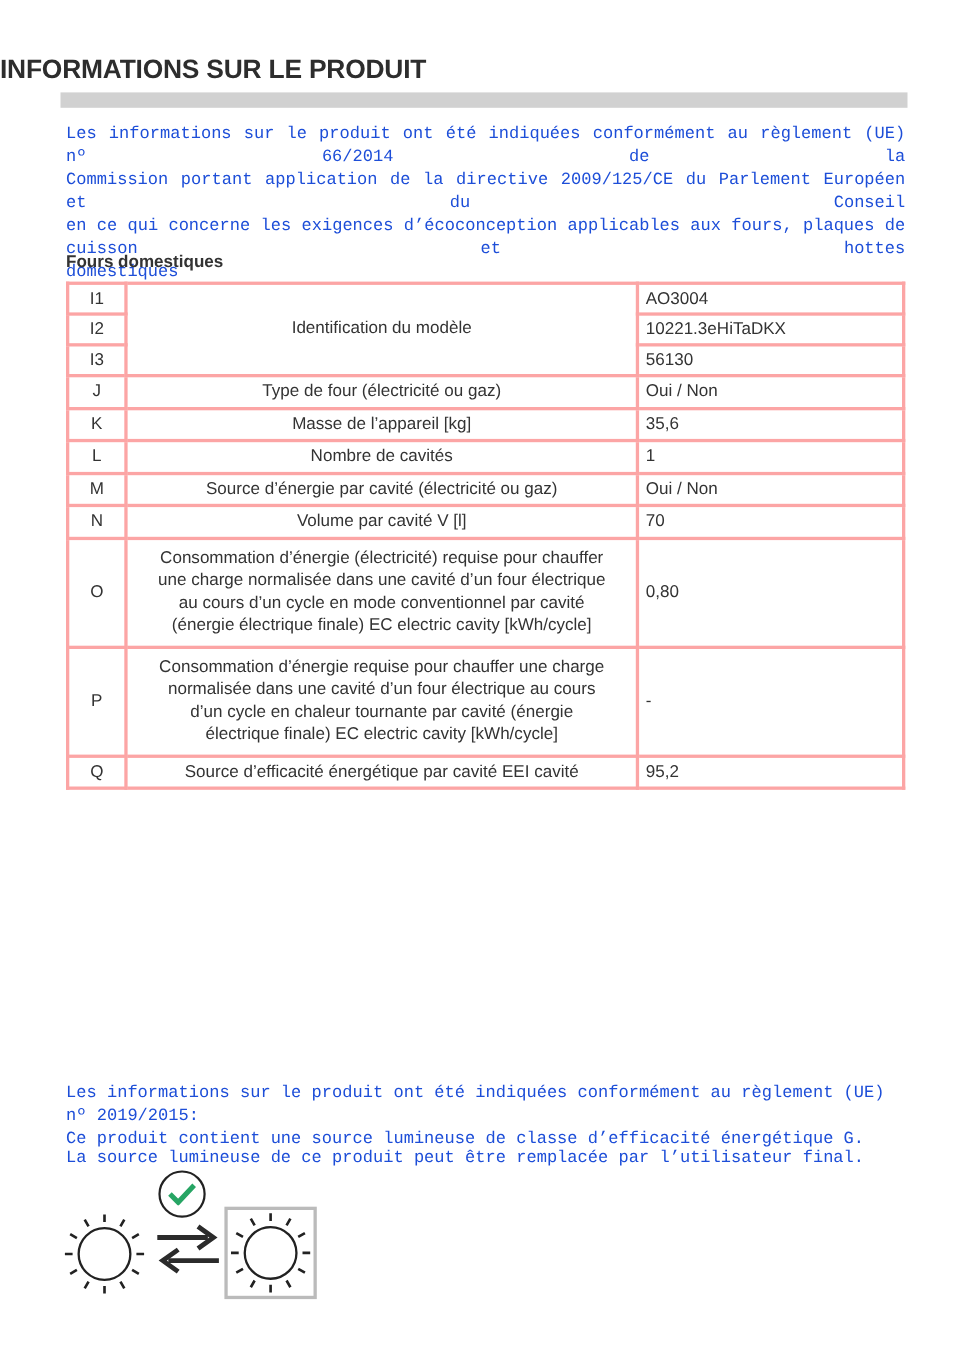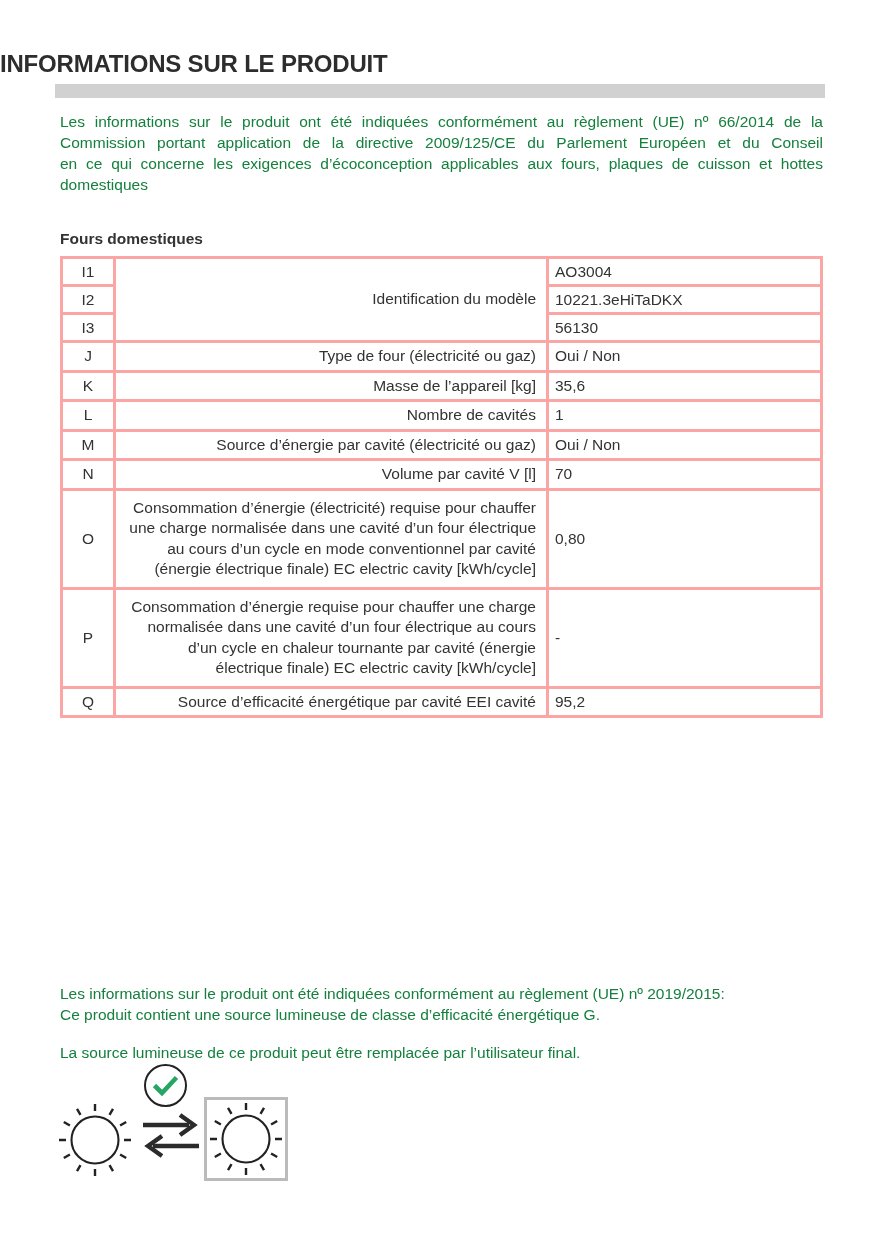--- a/index.html
+++ b/index.html
@@ -5,34 +5,34 @@
   html,body{margin:0;padding:0;background:#fff;}
   .page{
     position:relative;width:875px;height:1241px;background:#fff;overflow:hidden;
     font-family:"Liberation Sans",sans-serif;color:#333;
   }
   .page-title{
     position:absolute;top:50px;left:0;width:100%;text-align:left;
     font-size:24px;font-weight:700;color:#2d2d2d;letter-spacing:-0.2px;
   }
   .title-bar{position:absolute;left:55px;top:84px;width:770px;height:14px;background:#d1d1d1;}
-  .para{position:absolute;left:60px;width:763px;font-size:15.5px;line-height:21px;color:#15803d;}
+  .para{position:absolute;left:60px;width:763px;font-size:15.5px;line-height:21px;color:#1d4ed8;font-family:Liberation Mono, monospace;}
   .para .line.just{text-align:justify;text-align-last:justify;}
   #intro{top:111px;}
   #lighting{top:983px;}
   #note{top:1042px;}
   .table-caption{position:absolute;left:60px;top:230px;font-size:15.5px;color:#333;font-weight:bold;}
   .product-table{
     position:absolute;left:60px;top:256px;width:763px;
     border-collapse:collapse;font-size:15.5px;color:#333;border:2px solid #444;
     table-layout:fixed;
   }
   .product-table td{border:3px solid #fca5a5;vertical-align:middle;padding:3px 6px;background:#fff;}
   .product-table td.c-key{width:46px;text-align:center;padding:3px 2px;}
-  .product-table td.c-label{width:410px;padding:3px 10px;line-height:20.5px;text-align:right;}
+  .product-table td.c-label{width:410px;padding:3px 26px;line-height:20.5px;text-align:center;}
   .product-table td.c-value{text-align:left;}
   .product-table tr.h-std{height:28px;}
   .product-table tr.h-tall td{padding-top:7px;padding-bottom:7px;}
   .product-table tr.thick td{border-top-width:2px;}
   .check-circle{
     position:absolute;left:144px;top:1064px;width:43px;height:43px;
     border:2.5px solid #222;border-radius:50%;box-sizing:border-box;
     display:flex;align-items:center;justify-content:center;background:#fff;
   }
   .sun-left{position:absolute;left:57px;top:1102px;}

